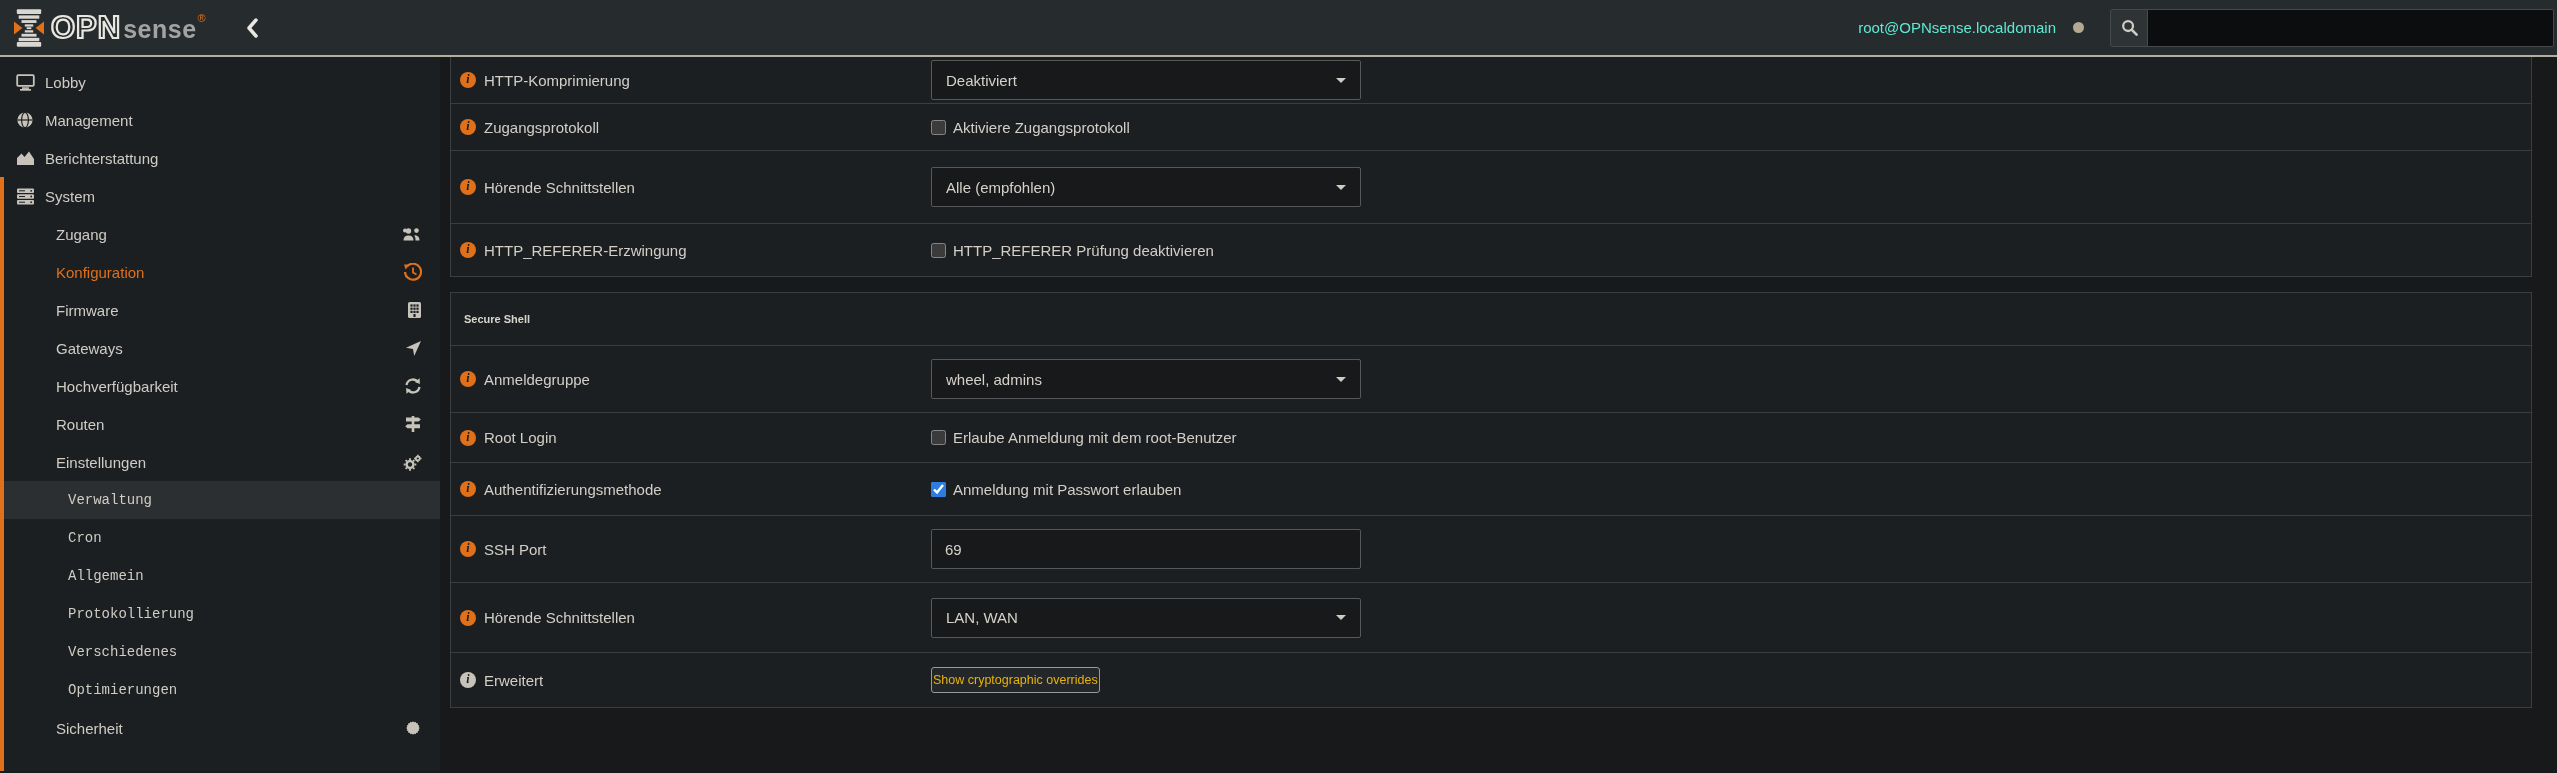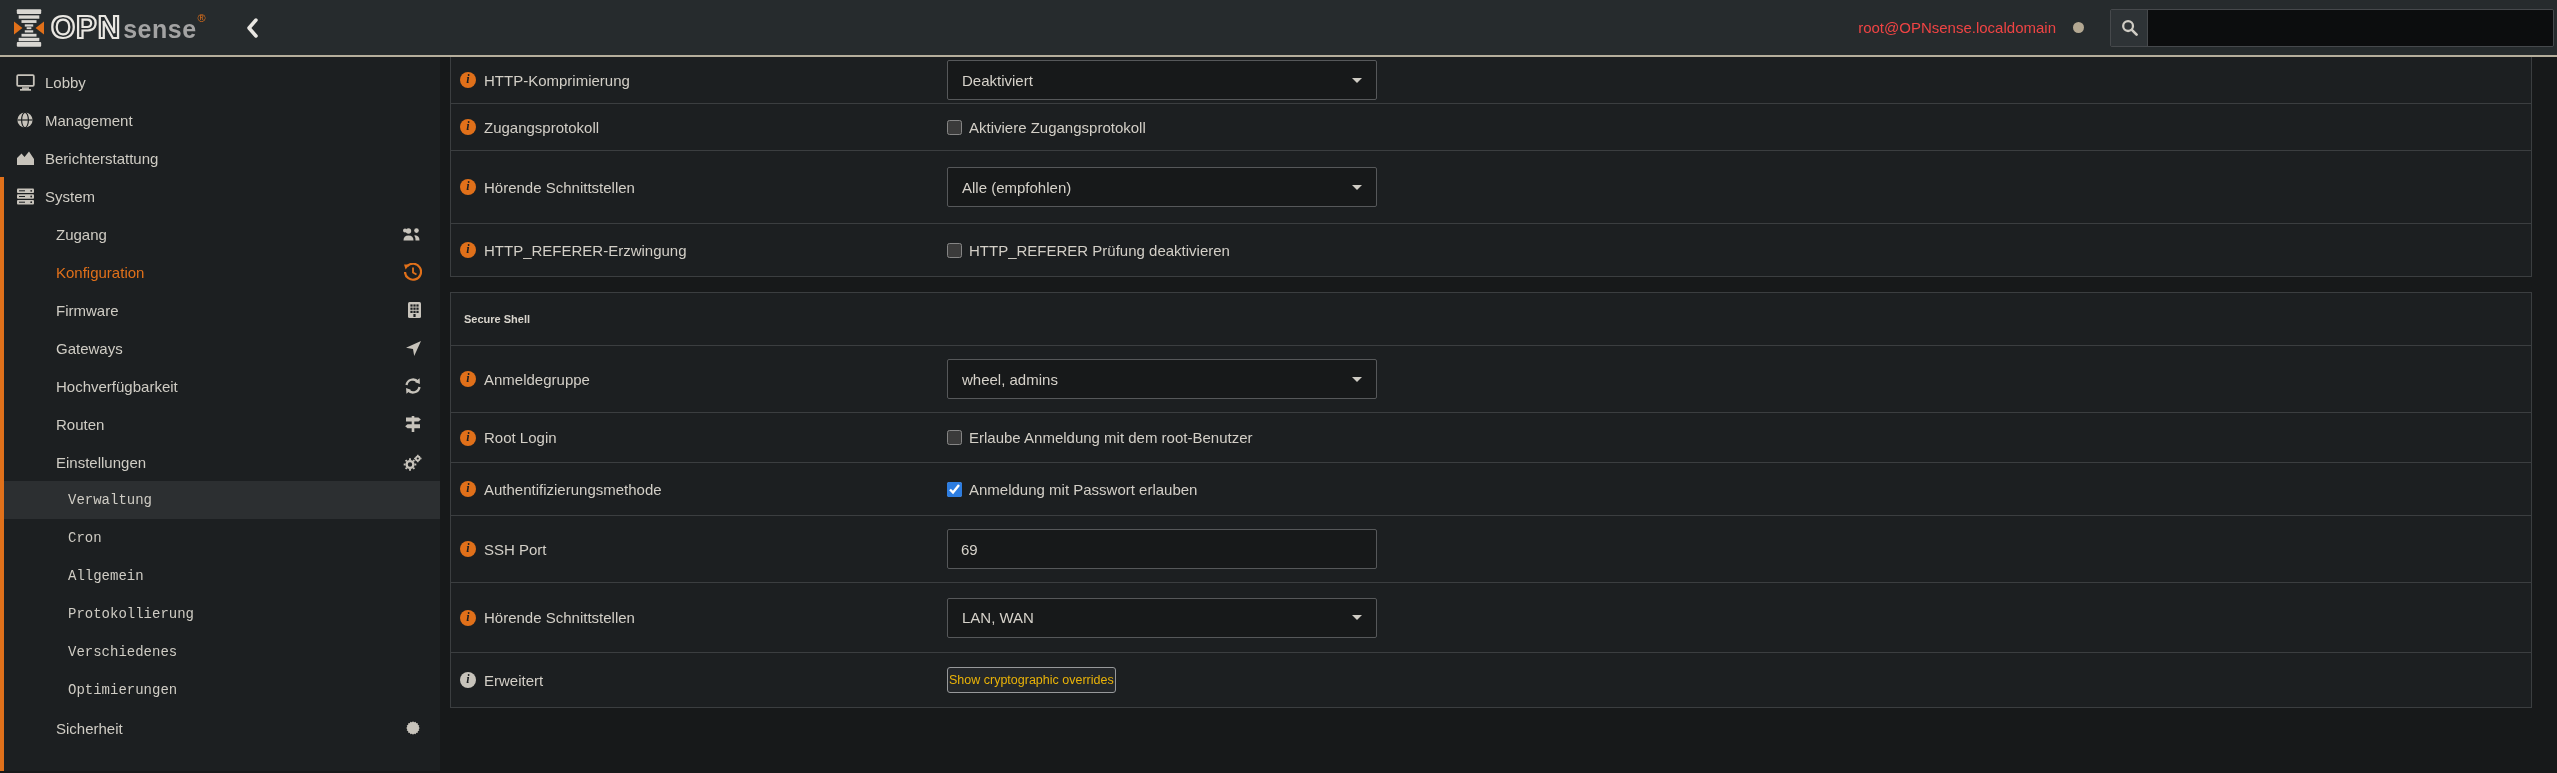--- a/index.html
+++ b/index.html
@@ -14,21 +14,21 @@
   .navbar { height:57px; background:#262b2d; border-bottom:2px solid #b5ae9c;
             display:flex; align-items:center; }
   .logo { display:flex; align-items:center; margin-left:14px; gap:7px; }
   .logo-text { display:flex; align-items:baseline; }
   .logo-opn { font-size:31px; font-weight:bold; letter-spacing:1px; color:transparent;
               -webkit-text-stroke:2.2px #e9e7e2; line-height:1; }
   .logo-sense { font-size:25px; font-weight:bold; color:#a3a3a3; margin-left:2px; letter-spacing:0.5px; }
   .logo-reg { font-size:11px; color:#e0701a; align-self:flex-start; margin-left:1px; }
   .collapse-btn { margin-left:36px; background:none; border:none; cursor:pointer; display:flex; padding:4px; }
   .nav-right { margin-left:auto; display:flex; align-items:center; }
-  .username { font-size:15px; color:#ef4444; }
+  .username { font-size:15px; color:#5eead4; }
   .status-dot { width:11px; height:11px; border-radius:50%; background:#b3a892; margin:0 26px 0 17px; }
   .searchbox { width:444px; height:38px; display:flex; align-items:stretch;
                border:1px solid #46494c; border-radius:2px; overflow:hidden; margin-right:3px; }
   .search-seg { width:37px; background:#2e3336; border-right:1px solid #46494c;
                 display:flex; align-items:center; justify-content:center; }
   .searchbox input { flex:1; background:#0c0d0e; border:none; outline:none;
                      color:#d5d1c9; font-size:15px; padding:0 10px; }
   
   .shell { display:flex; height:714px; }
   
@@ -45,21 +45,21 @@
   .system-group .licon { margin-left:9px; }
   .system-group .l2 { padding-left:52px;gap:40px; }
   .system-group .l3 { padding-left:64px; }
   .nav-item.active, .nav-item.active .ricon { color:#e0701a; }
   .nav-item.selected { background:#2c2f31; }
   
   .main { flex:1; padding:0 25px 0 10px; }
   .panel { background:#1c1f21; border:1px solid #3b3e40; }
   .panel.first { border-top:none; }
   .panel + .panel { margin-top:15px; }
-  .frow { display:flex; align-items:center;gap:16px; }
+  .frow { display:flex; align-items:center; }
   .panel > .frow:not(:first-child) { border-top:1px solid #3b3e40; }
   .cell-label { width:480px; flex-shrink:0; display:flex; align-items:center; gap:8px;
                 padding-left:9px; font-size:15px; color:#d3cfc7; }
   .cell-control { flex:1; display:flex; align-items:center; font-size:15px; color:#d3cfc7; }
   .info { width:16px; height:16px; border-radius:50%; flex-shrink:0; text-align:center;
           line-height:16px; font:italic bold 12px "Liberation Serif", serif; cursor:pointer; }
   .info::before { content:"i"; }
   .info.orange { background:#e0701a; color:#1a1d1f; }
   .info.gray { background:#c7c3bb; color:#1a1d1f; }
   .select { width:430px; height:40px; border:1px solid #56585a; border-radius:2px;

